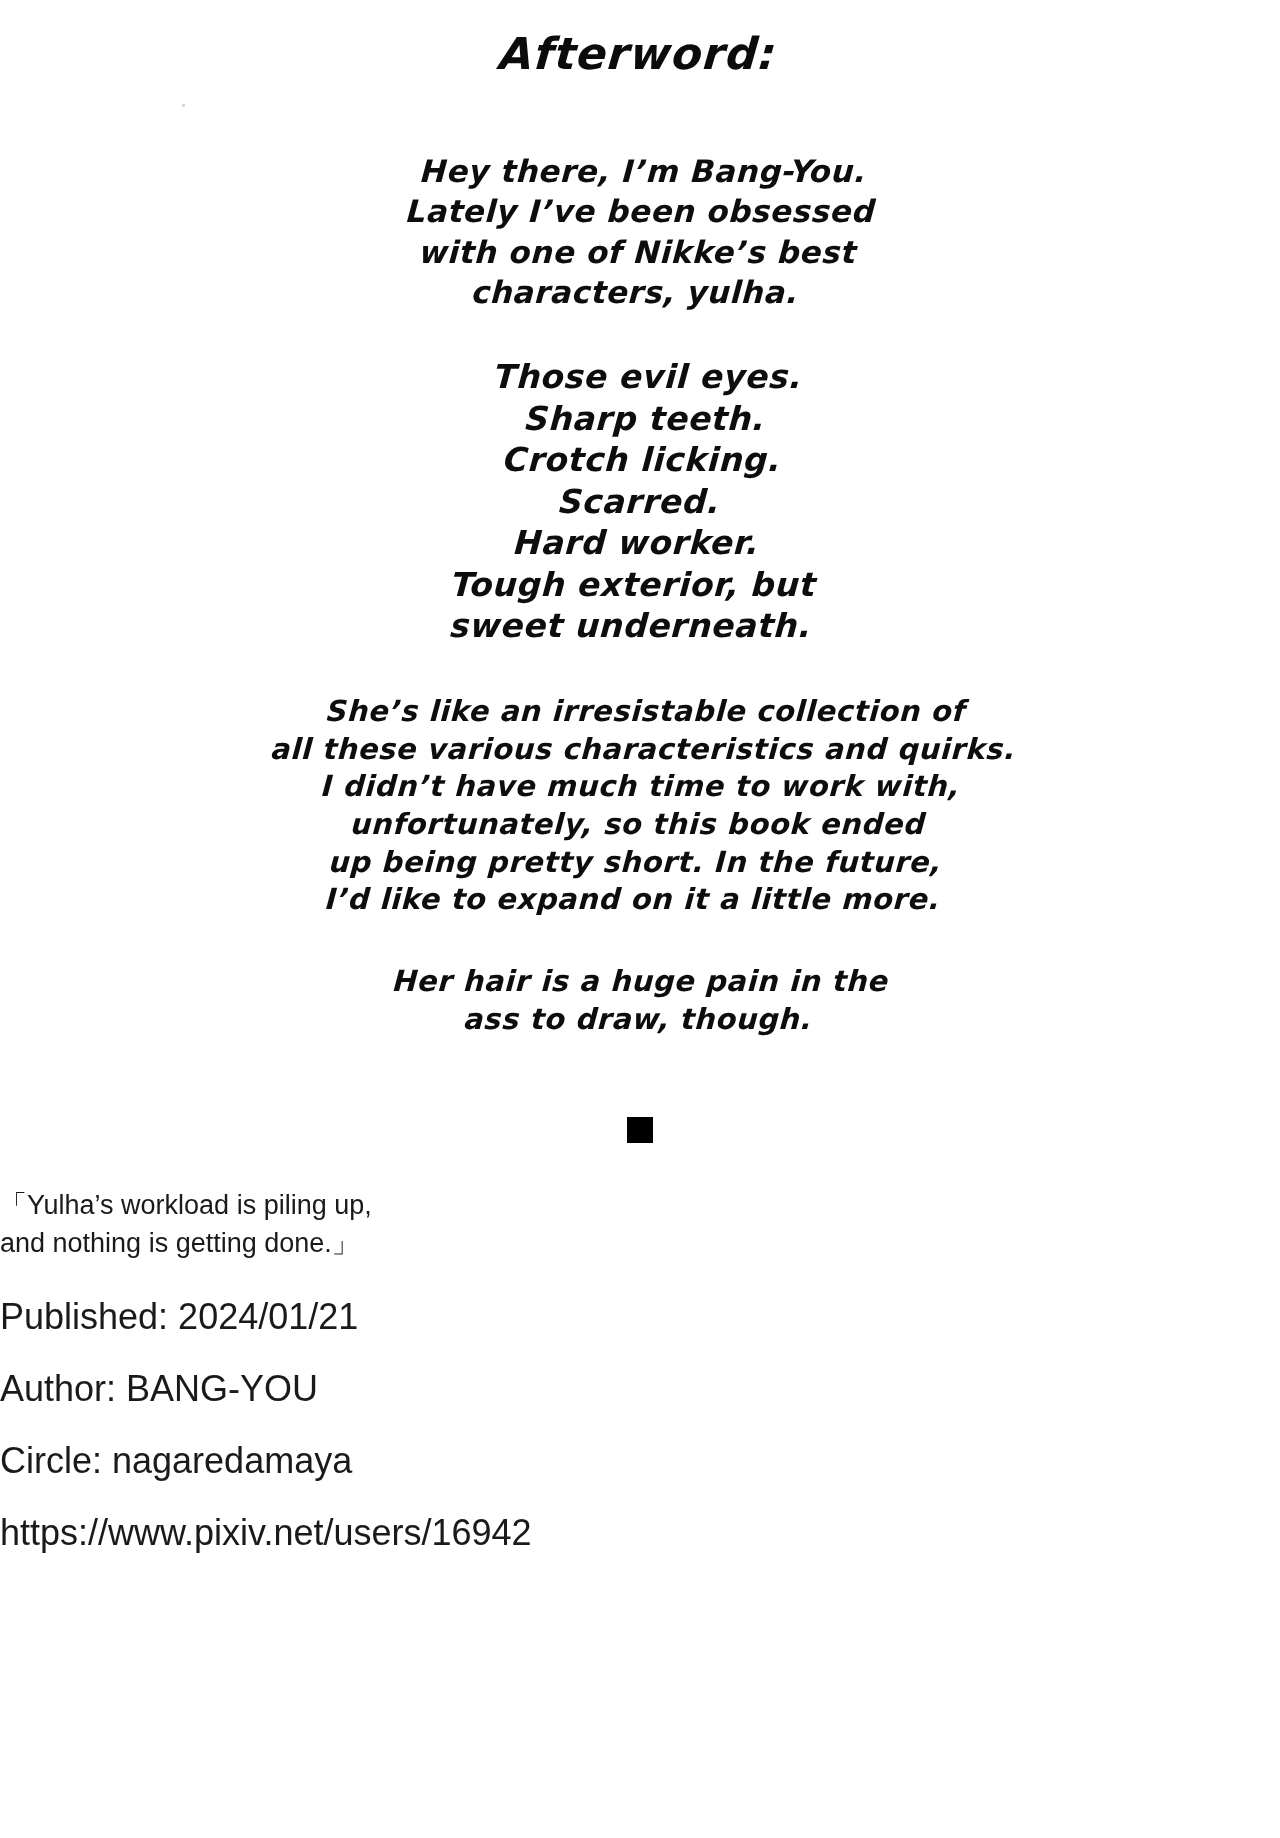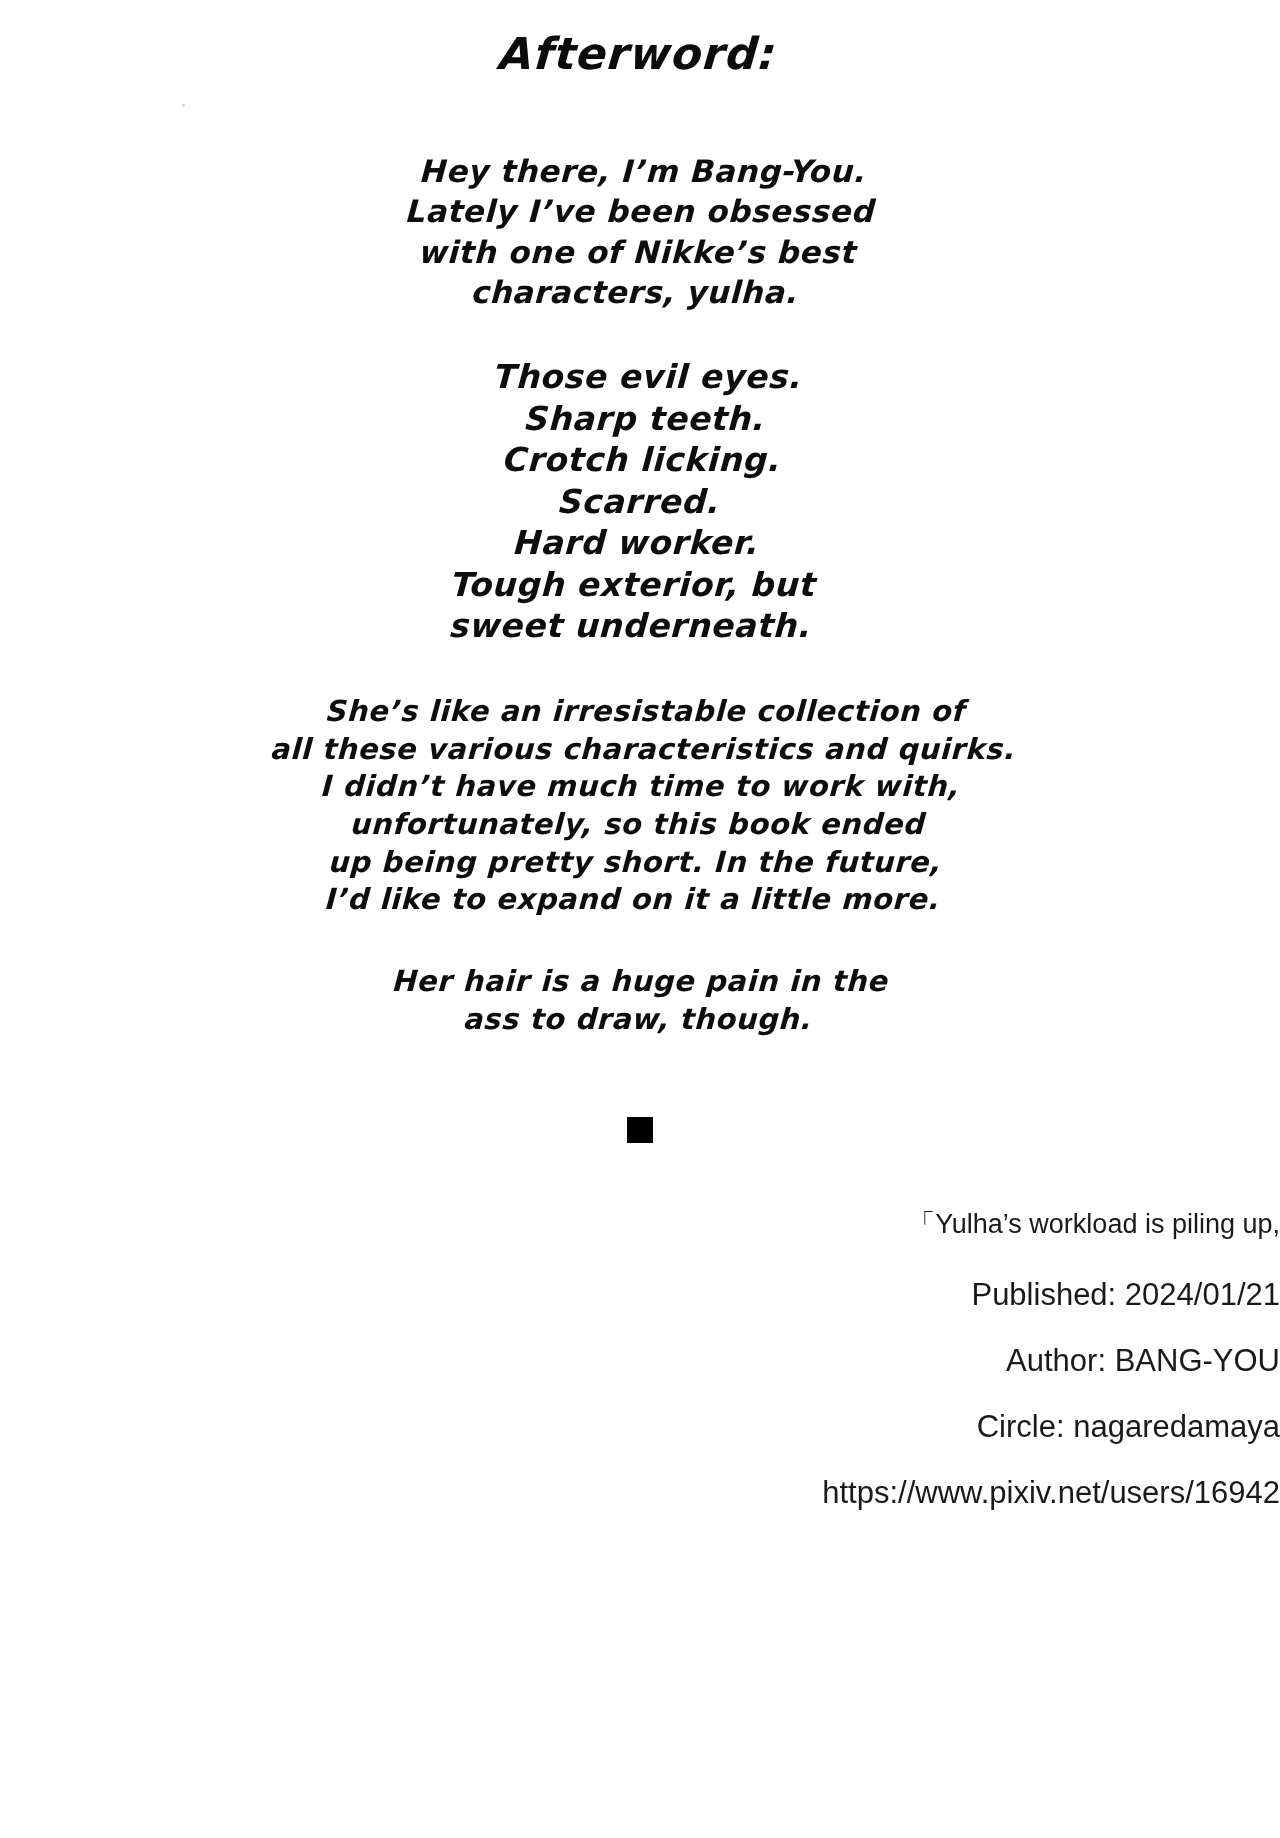--- a/index.html
+++ b/index.html
@@ -69,35 +69,35 @@
     text-align: center;
     margin-top: 78px;
   }
   .black-square {
     display: inline-block;
     width: 26px;
     height: 26px;
     background: #000000;
   }
   .colophon {
-    margin-top: 58px;
-    text-align: right;
+    margin-top: 39px;
+    text-align: left;
     font-family: "Liberation Sans", sans-serif;
     color: #1a1a1a;
   }
   .colophon .quote {
     font-size: 27px;
     line-height: 1.42;
   }
   .colophon .quote span {
     display: block;
     white-space: pre;
   }
   .colophon .meta {
-    font-size: 31px;
+    font-size: 36px;
     margin-top: 30px;
     white-space: pre;
   }
   .colophon .meta.first {
     margin-top: 34px;
   }
   .speck {
     position: absolute;
     left: 182px;
     top: 104px;
@@ -146,20 +146,21 @@
     <span class="hand-line">ass to draw, though.</span>
   </div>
 
   <div class="sq-wrap">
     <span class="black-square"></span>
   </div>
 
   <div class="colophon">
     <div class="quote">
       <span>「Yulha’s workload is piling up,</span>
+      <span>and nothing is getting done.」</span>
     </div>
     <div class="meta first">Published: 2024/01/21</div>
     <div class="meta">Author: BANG-YOU</div>
     <div class="meta">Circle: nagaredamaya</div>
     <div class="meta">https://www.pixiv.net/users/16942</div>
   </div>
 
 </div>
 
 </body></html>

